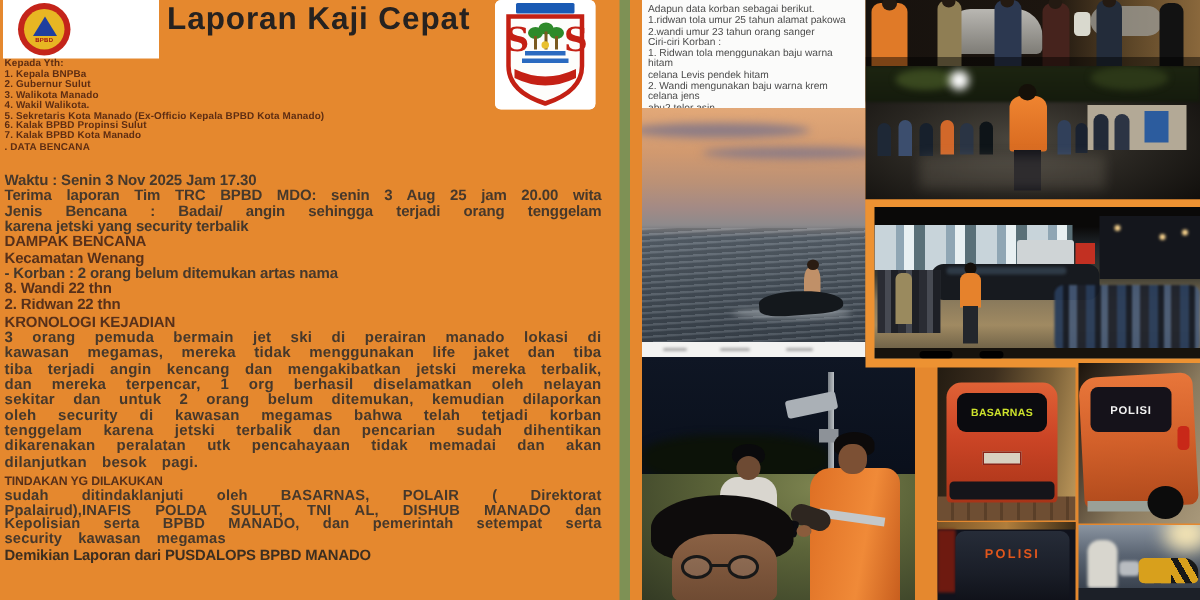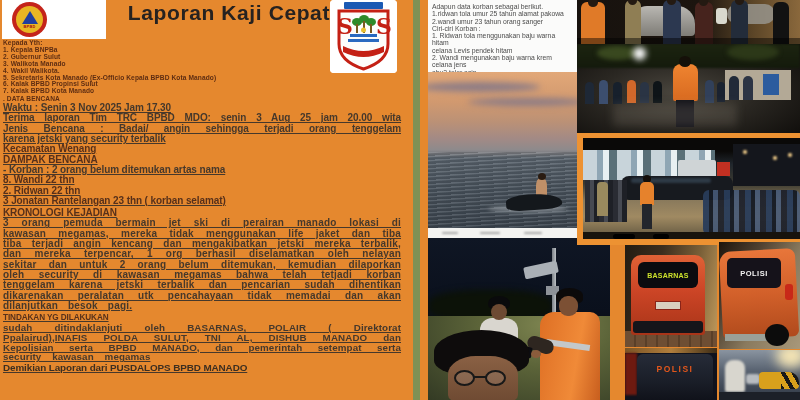--- a/index.html
+++ b/index.html
@@ -13,27 +13,27 @@
   .left-panel{position:absolute;left:0;top:0;width:413px;height:400px;background:#E5882E;overflow:hidden;}
   .logo-box{position:absolute;background:#fff;}
   .bnpb-box{left:2px;top:0;width:104px;height:39px;}
   .bnpb-ring{position:absolute;left:10px;top:2px;width:35px;height:35px;border-radius:50%;
     background:#c4241a;display:flex;align-items:center;justify-content:center;}
   .bnpb-gold{width:27px;height:27px;border-radius:50%;background:#e8b623;display:flex;flex-direction:column;align-items:center;justify-content:center;}
   .bnpb-tri{width:0;height:0;border-left:8px solid transparent;border-right:8px solid transparent;border-bottom:13px solid #1f3f9e;}
   .bnpb-cap{font-size:4px;font-weight:bold;color:#a01010;line-height:4px;margin-top:1px;letter-spacing:.2px;}
   .manado-box{left:330px;top:0;width:67px;height:73px;border-radius:4px;}
   .title-wrap{position:absolute;left:95px;top:1px;width:235px;text-align:center;color:#262220;}
-  .title-1{font-size:21px;font-weight:bold;letter-spacing:.6px;line-height:23px;text-align:right;}
+  .title-1{font-size:21px;font-weight:bold;letter-spacing:.6px;line-height:23px;}
   .title-2{font-size:17px;font-weight:bold;letter-spacing:1px;line-height:18px;}
 
   .report-text{position:absolute;left:3px;top:40px;width:404px;font-weight:bold;}
   .addr{font-size:6.6px;line-height:6.9px;color:#5e2d12;letter-spacing:.1px;}
   .addr-head{margin-top:1px;}
-  .rbody{margin-top:0;font-size:10px;line-height:10.3px;color:#46382b;padding-right:6px;letter-spacing:-.1px;text-decoration:underline;}
+  .rbody{margin-top:13px;font-size:10px;line-height:10.3px;color:#46382b;padding-right:6px;letter-spacing:-.1px;}
   .rline{white-space:nowrap;overflow:hidden;}
   .stretch{text-align:justify;text-align-last:justify;white-space:normal;}
   .rhead{color:#57301a;}
   .para{text-align:justify;line-height:10.3px;word-spacing:7px;letter-spacing:.2px;}
   .para2{text-align:justify;font-size:9.8px;line-height:9.7px;word-spacing:8px;letter-spacing:.1px;margin-top:1px;}
   .thead{font-size:8.2px;line-height:9px;margin-top:2px;color:#57301a;}
   .closing{font-size:9.9px;line-height:10px;margin-top:1px;color:#3c2e20;letter-spacing:-.1px;white-space:nowrap;}
 
   
   .green-strip{position:absolute;left:413px;top:0;width:7px;height:400px;background:#7E9155;}
@@ -211,26 +211,25 @@
         <div>6. Kalak BPBD Propinsi Sulut</div>
         <div>7. Kalak BPBD Kota Manado</div>
         <div class="addr-head">. DATA BENCANA</div>
       </div>
 
       <div class="rbody">
         <div class="rline">Waktu : Senin 3 Nov 2025 Jam 17.30</div>
         <div class="stretch">Terima laporan Tim TRC BPBD MDO: senin 3 Aug 25 jam 20.00 wita</div>
         <div class="stretch">Jenis Bencana : Badai/ angin sehingga terjadi orang tenggelam</div>
         <div class="rline">karena jetski yang security terbalik</div>
+        <div class="rline rhead">DAMPAK BENCANA</div>
         <div class="rline rhead">Kecamatan Wenang</div>
-        <div class="rline rhead">DAMPAK BENCANA</div>
         <div class="rline">- Korban : 2 orang belum ditemukan artas nama</div>
         <div class="rline rhead">8. Wandi 22 thn</div>
         <div class="rline rhead">2. Ridwan 22 thn</div>
-        <div class="rline rhead">3  Jonatan Rantelangan 23 thn ( korban selamat)</div>
         <div class="rline rhead" style="margin-top:2px;">KRONOLOGI KEJADIAN</div>
         <div class="para">3 orang pemuda bermain jet ski di perairan manado lokasi di kawasan megamas, mereka tidak menggunakan life jaket dan tiba tiba terjadi angin kencang dan mengakibatkan jetski mereka terbalik, dan mereka terpencar, 1 org berhasil diselamatkan oleh nelayan sekitar dan untuk 2 orang belum ditemukan, kemudian dilaporkan oleh security di kawasan megamas bahwa telah tetjadi korban tenggelam karena jetski terbalik dan pencarian sudah dihentikan dikarenakan peralatan utk pencahayaan tidak memadai dan akan dilanjutkan besok pagi.</div>
         <div class="thead">TINDAKAN YG DILAKUKAN</div>
         <div class="para2">sudah ditindaklanjuti oleh BASARNAS, POLAIR ( Direktorat Ppalairud),INAFIS POLDA SULUT, TNI AL, DISHUB MANADO dan Kepolisian serta BPBD MANADO,  dan pemerintah setempat serta security kawasan megamas</div>
         <div class="closing">Demikian Laporan dari PUSDALOPS BPBD MANADO</div>
       </div>
     </div>
   </div>
 
   <div class="green-strip"></div>

